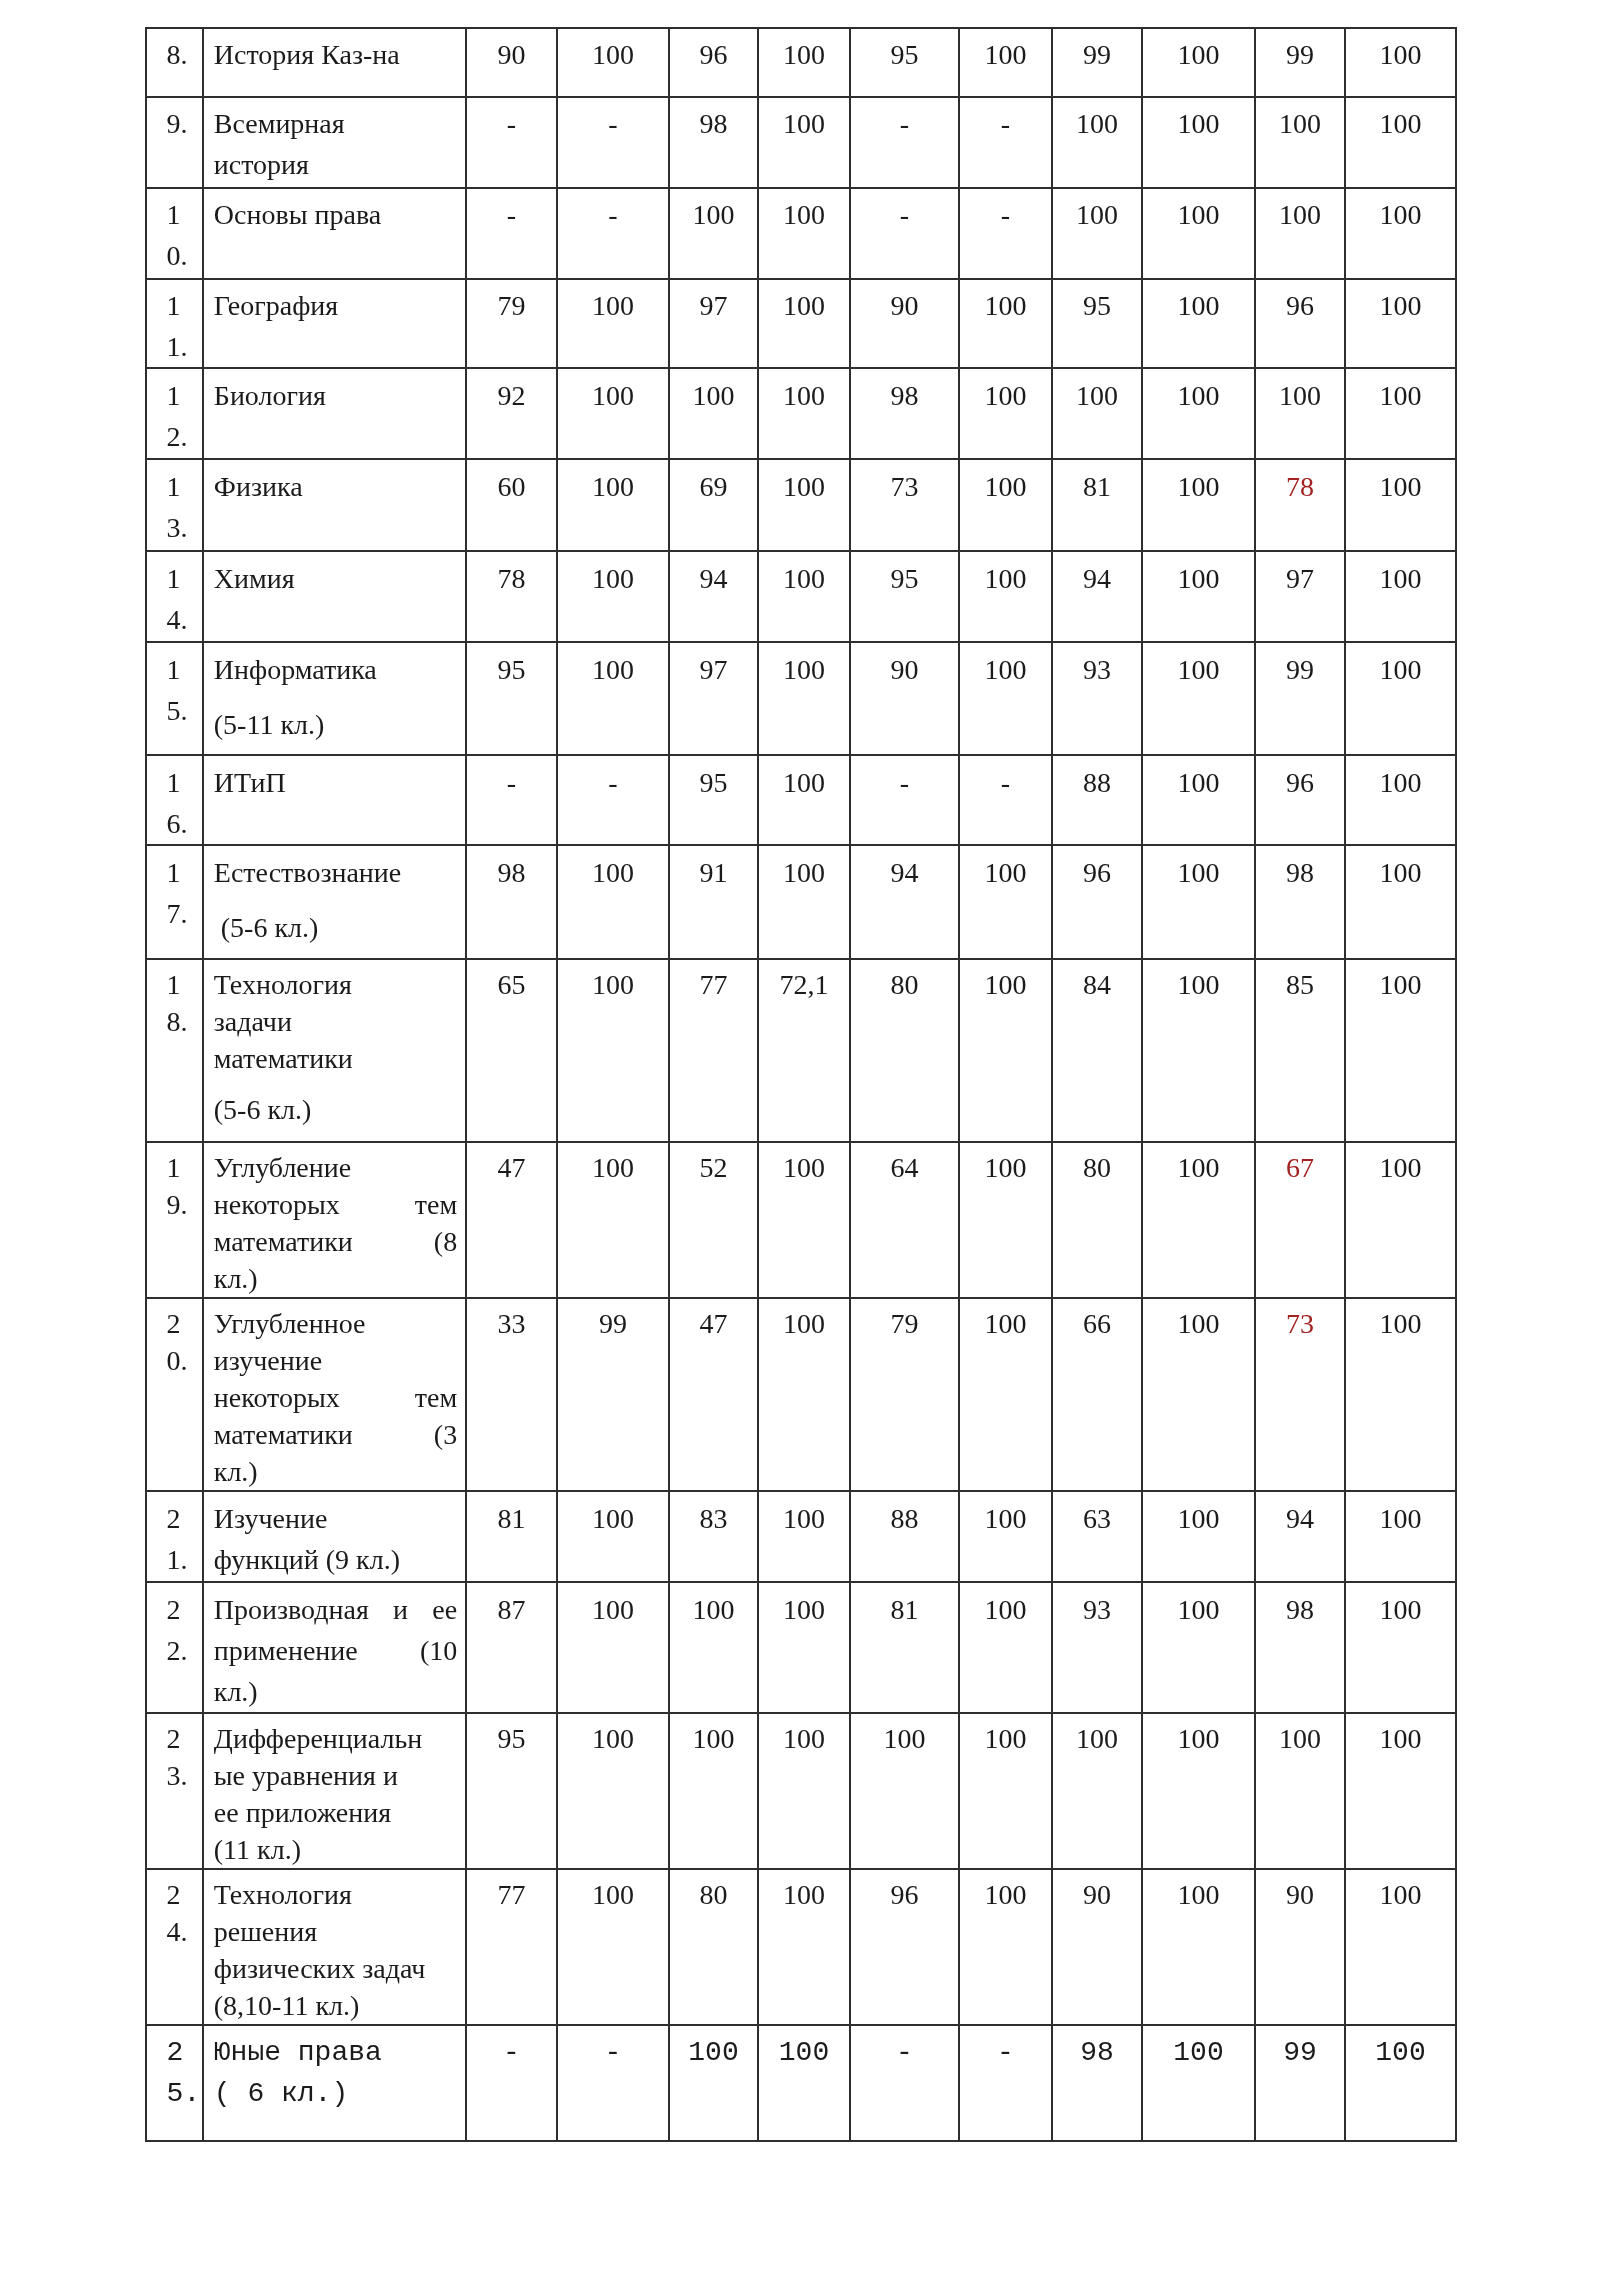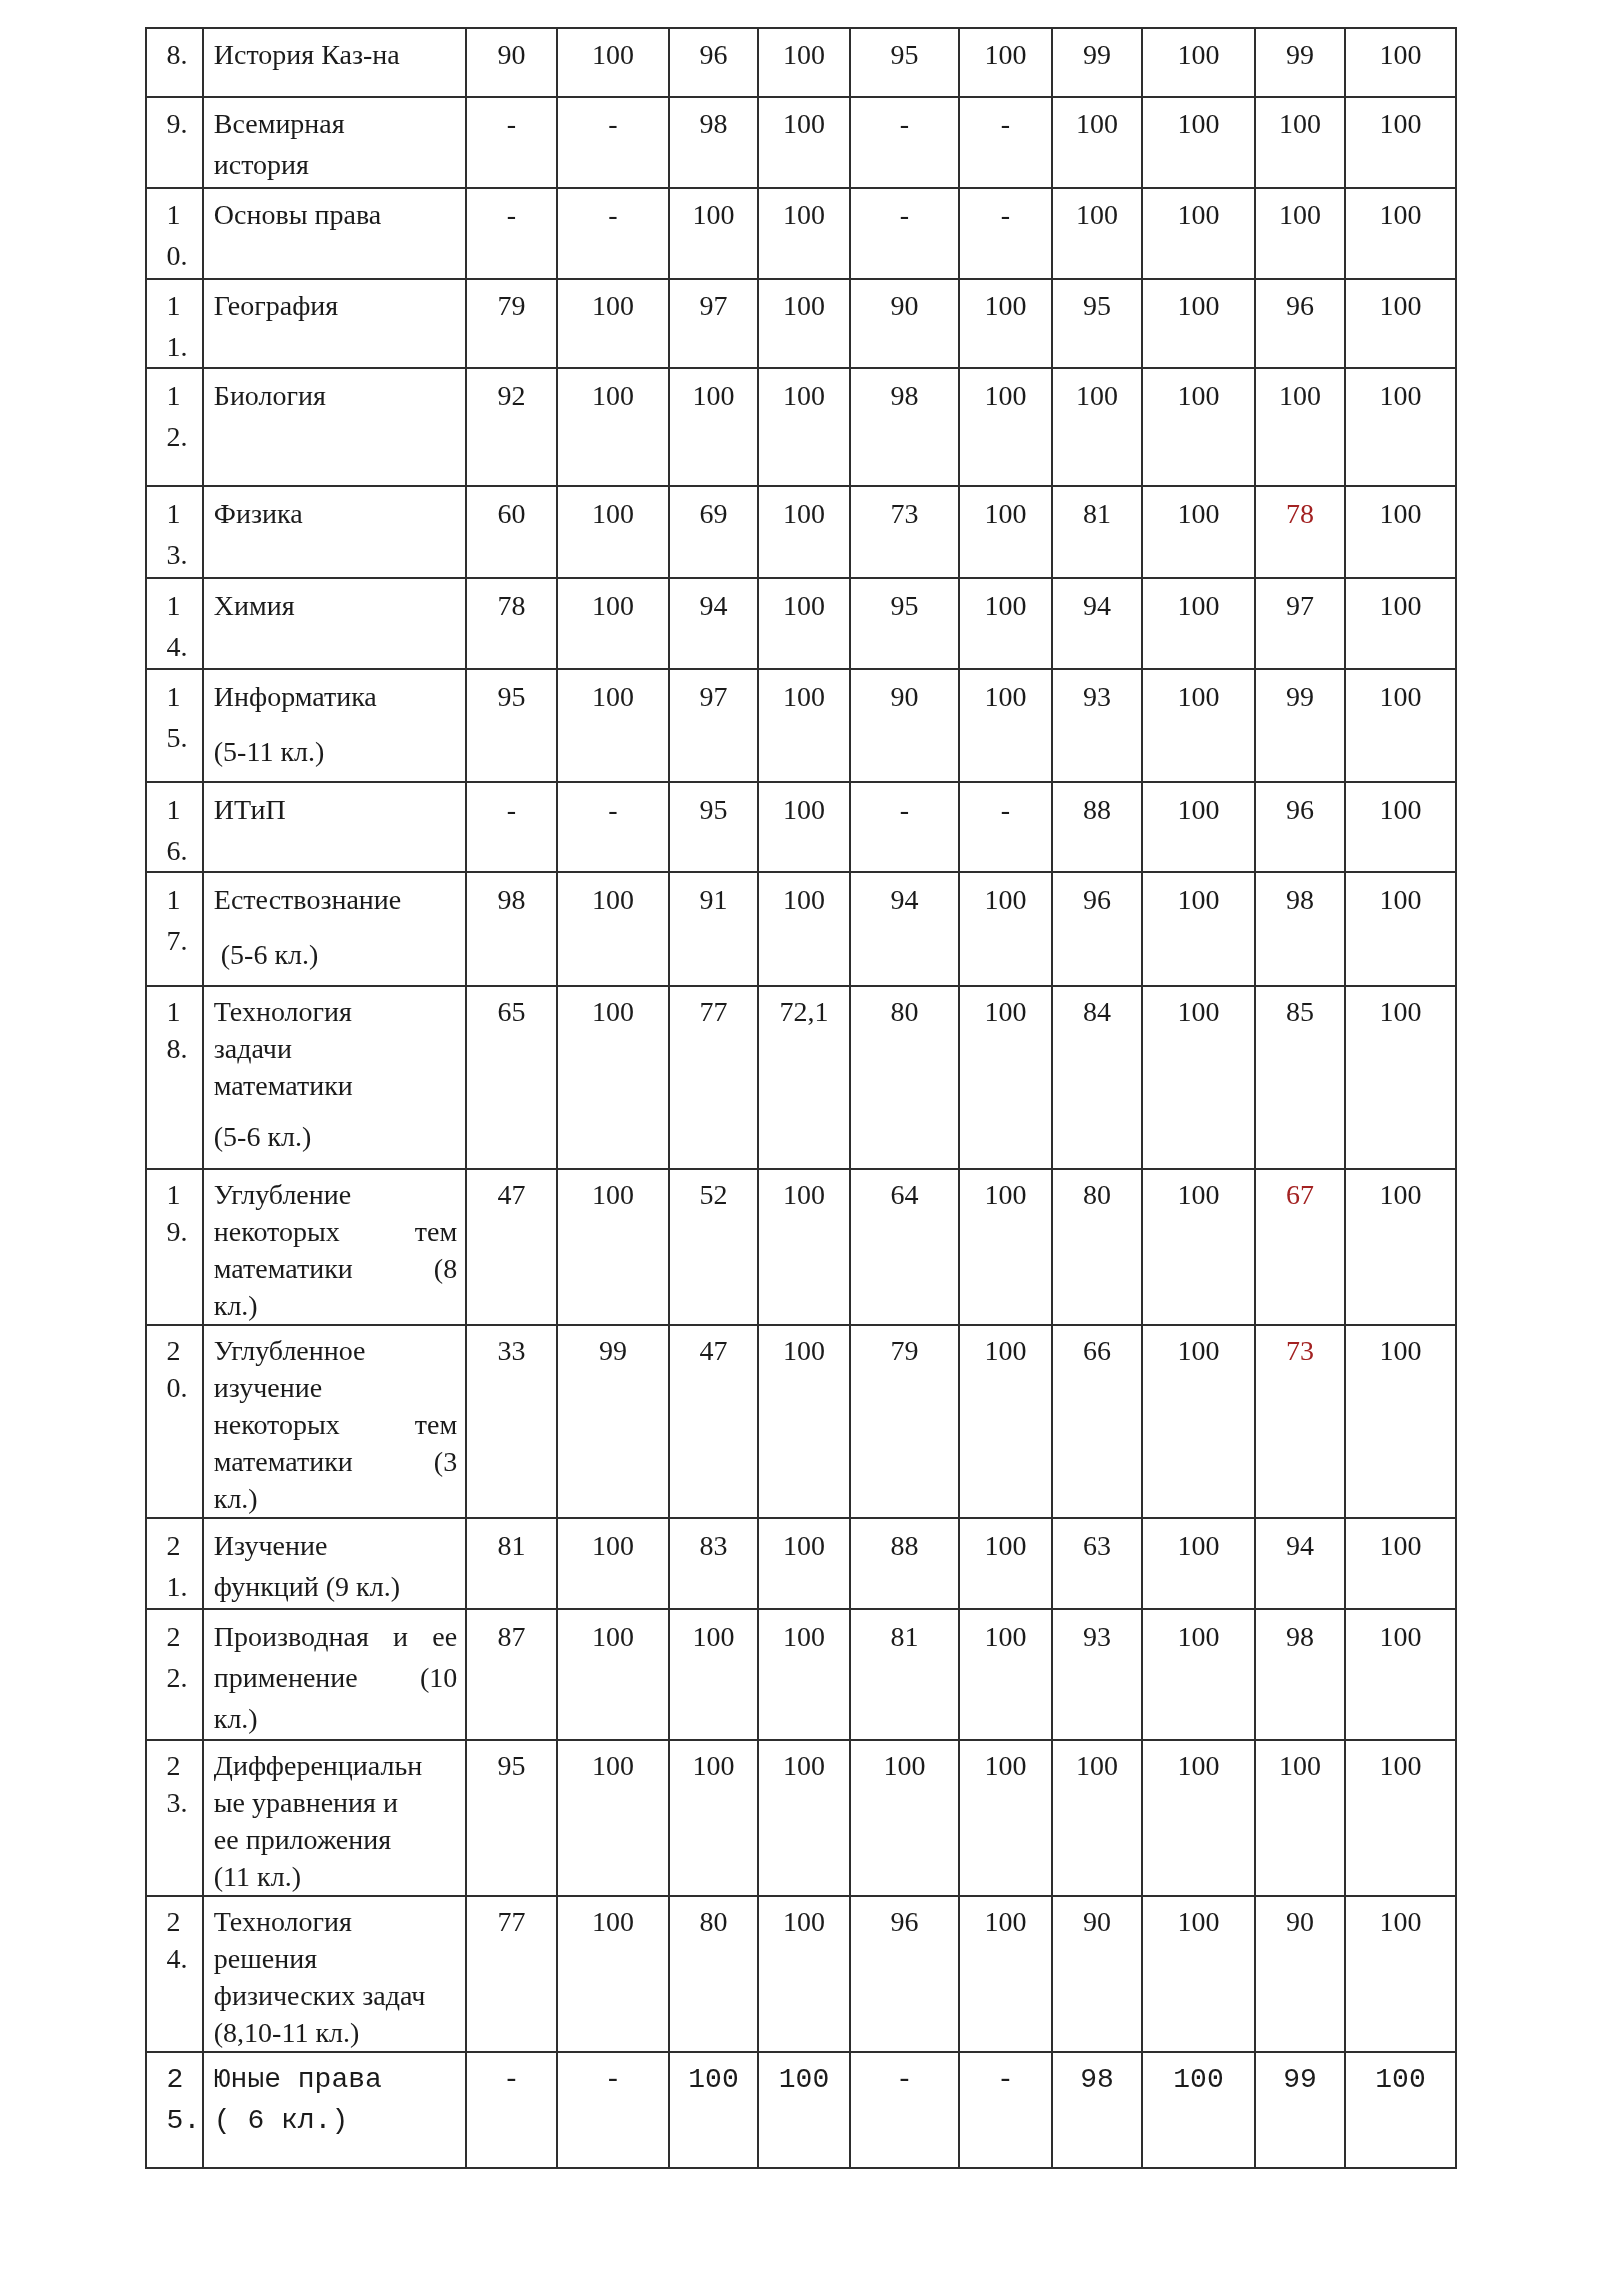--- a/index.html
+++ b/index.html
@@ -142,21 +142,21 @@
           <td class="val">100</td>
           <td class="val">97</td>
           <td class="val">100</td>
           <td class="val">90</td>
           <td class="val">100</td>
           <td class="val">95</td>
           <td class="val">100</td>
           <td class="val">96</td>
           <td class="val">100</td>
         </tr>
-        <tr class="" style="height: 118px;">
+        <tr class="" style="height: 91px;">
           <td class="num">12.</td>
           <td class="subject">
             <div class="line">Биология</div>
           </td>
           <td class="val">92</td>
           <td class="val">100</td>
           <td class="val">100</td>
           <td class="val">100</td>
           <td class="val">98</td>
           <td class="val">100</td>

